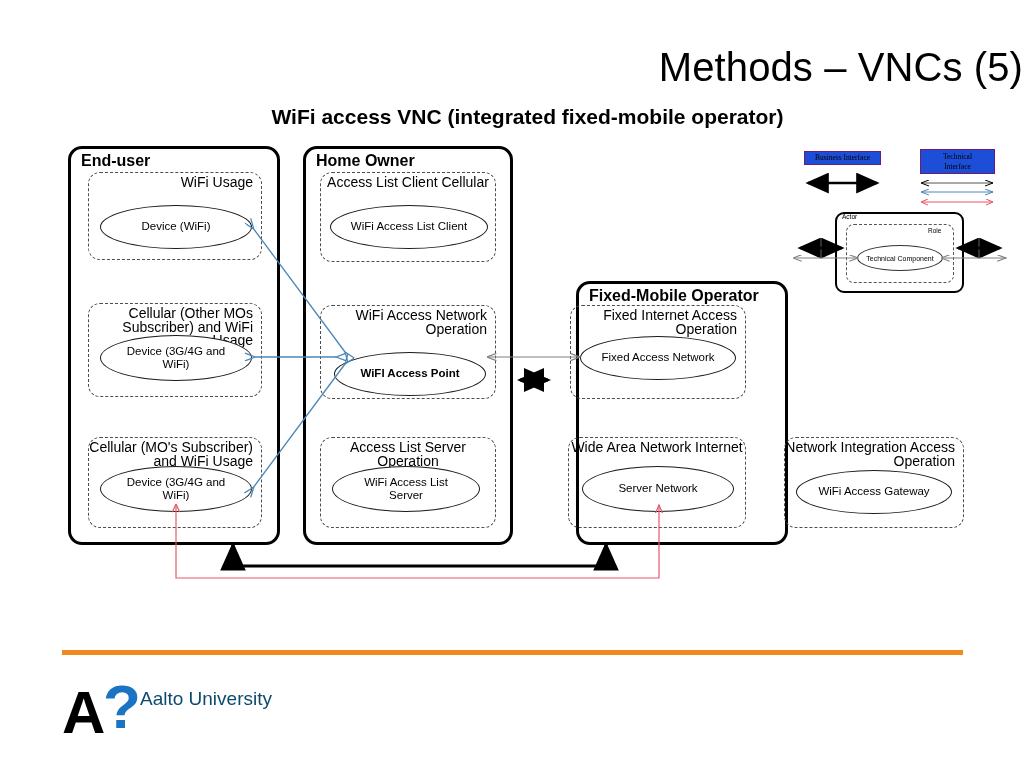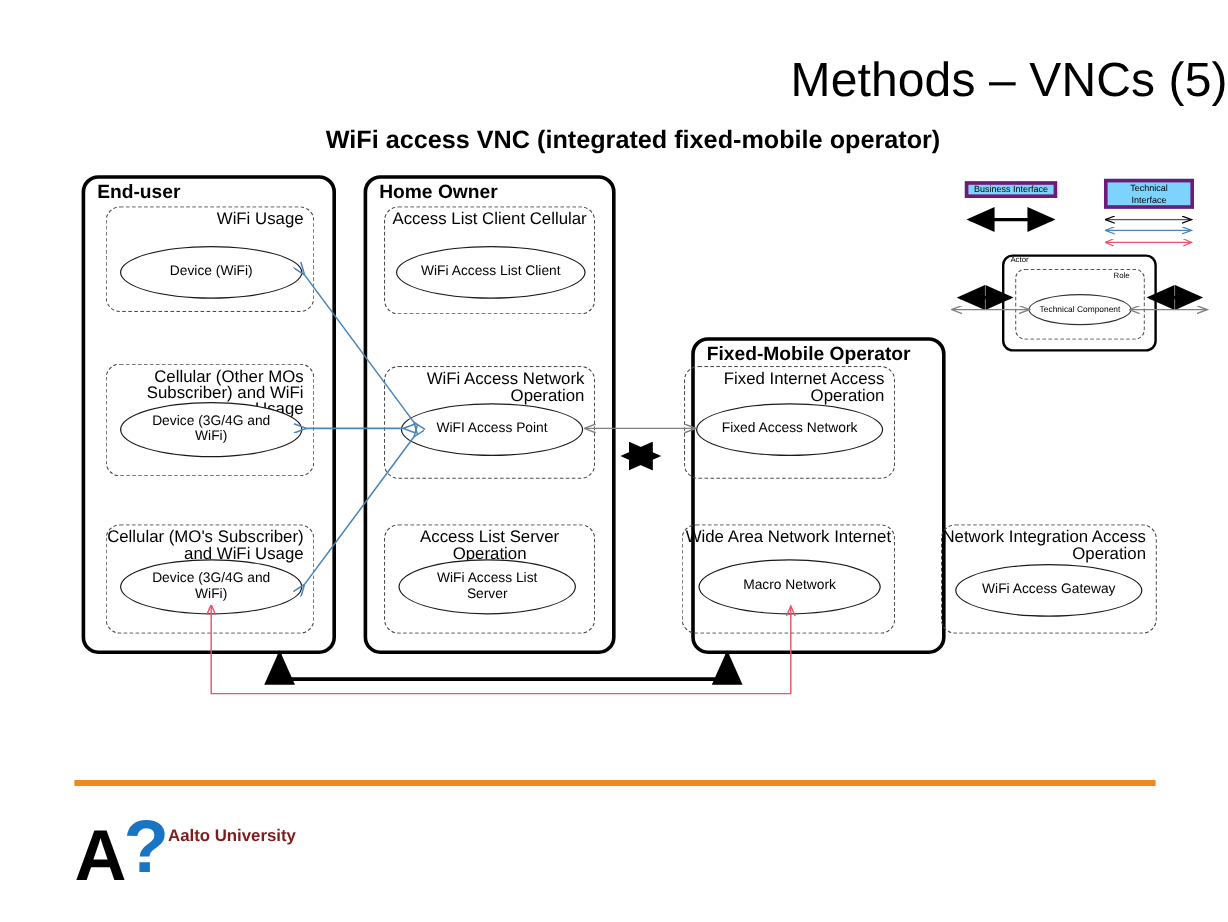--- a/index.html
+++ b/index.html
@@ -44,23 +44,23 @@
   
   .ellipse{
     position:absolute;border:1.3px solid #1a1a1a;border-radius:50%;
     background:#fff;box-sizing:border-box;
     display:flex;align-items:center;justify-content:center;text-align:center;
     font-size:11.5px;line-height:13.5px;white-space:pre-line;padding:0 6px;
   }
 
   
   .legend-box{
-    position:absolute;border:3px solid #701a75;box-sizing:border-box;background:#7dd3fc;
+    position:absolute;border:1px solid #701a75;box-sizing:border-box;background:#1d4ed8;
     display:flex;align-items:center;justify-content:center;text-align:center;
-    font-size:7.5px;line-height:10px;white-space:pre-line;
+    font-size:7.5px;line-height:10px;white-space:pre-line;font-family:Liberation Serif, serif;
   }
   .legend-actor{
     position:absolute;border:2.2px solid #000;border-radius:9px;
     box-sizing:border-box;background:#fff;
   }
   .legend-role{
     position:absolute;border:1px dashed #555;border-radius:8px;box-sizing:border-box;
   }
   .legend-ellipse{
     position:absolute;border:1px solid #333;border-radius:50%;background:#fff;
@@ -75,21 +75,21 @@
   .footer-rule{position:absolute;left:62px;top:650px;width:901px;height:5px;background:#f08a1e;}
   .logo-a{
     position:absolute;left:62px;top:684px;font-size:60px;font-weight:bold;
     line-height:58px;color:#000;font-family:"Liberation Sans", sans-serif;
   }
   .logo-q{
     position:absolute;left:103px;top:678px;font-size:62px;font-weight:bold;
     line-height:58px;color:#1a74c4;font-family:"Liberation Sans", sans-serif;
   }
   .logo-text{
-    position:absolute;left:140px;top:688px;font-size:14px;font-weight:bold;color:#7f1d1d;
+    position:absolute;left:140px;top:688px;font-size:19px;font-weight:normal;color:#0c4a6e;
   }
 
   svg.overlay{position:absolute;left:0;top:0;width:1023px;height:768px;pointer-events:none;}
 </style>
 </head>
 <body>
 
 <div id="stage">
 
   <div class="title">Methods – VNCs (5)</div>
@@ -124,42 +124,42 @@
 
   <div class="role" style="left:320px;top:172px;width:176px;height:90px;">
     <span class="role-label center">Access List Client Cellular</span>
   </div>
   <div class="ellipse" style="left:330px;top:205px;width:158px;height:44px;">WiFi Access List Client</div>
 
   <div class="role" style="left:320px;top:305px;width:176px;height:94px;">
     <span class="role-label">WiFi Access Network
 Operation</span>
   </div>
-  <div class="ellipse" style="left:334px;top:336px;width:152px;height:44px;">WiFI Access Point</div>
+  <div class="ellipse" style="left:334px;top:352px;width:152px;height:44px;font-weight:bold;">WiFI Access Point</div>
 
   <div class="role" style="left:320px;top:437px;width:176px;height:91px;">
     <span class="role-label center">Access List Server Operation</span>
   </div>
   <div class="ellipse" style="left:332px;top:466px;width:148px;height:46px;">WiFi Access List
 Server</div>
 
   <div class="actor" style="left:576px;top:281px;width:212px;height:264px;">
     <span class="actor-label">Fixed-Mobile Operator</span>
   </div>
 
   <div class="role" style="left:570px;top:305px;width:176px;height:94px;">
     <span class="role-label">Fixed Internet Access
 Operation</span>
   </div>
   <div class="ellipse" style="left:580px;top:336px;width:156px;height:44px;">Fixed Access Network</div>
 
   <div class="role" style="left:568px;top:437px;width:178px;height:91px;">
     <span class="role-label center">Wide Area Network Internet</span>
   </div>
-  <div class="ellipse" style="left:582px;top:466px;width:152px;height:46px;">Macro Network</div>
+  <div class="ellipse" style="left:582px;top:466px;width:152px;height:46px;">Server Network</div>
 
   <div class="role" style="left:784px;top:437px;width:180px;height:91px;">
     <span class="role-label">Network Integration Access
 Operation</span>
   </div>
   <div class="ellipse" style="left:796px;top:470px;width:156px;height:44px;">WiFi Access Gateway</div>
 
   <div class="legend-box" style="left:804px;top:151px;width:77px;height:14px;">Business Interface</div>
   <div class="legend-box" style="left:920px;top:149px;width:75px;height:25px;">Technical
 Interface</div>

